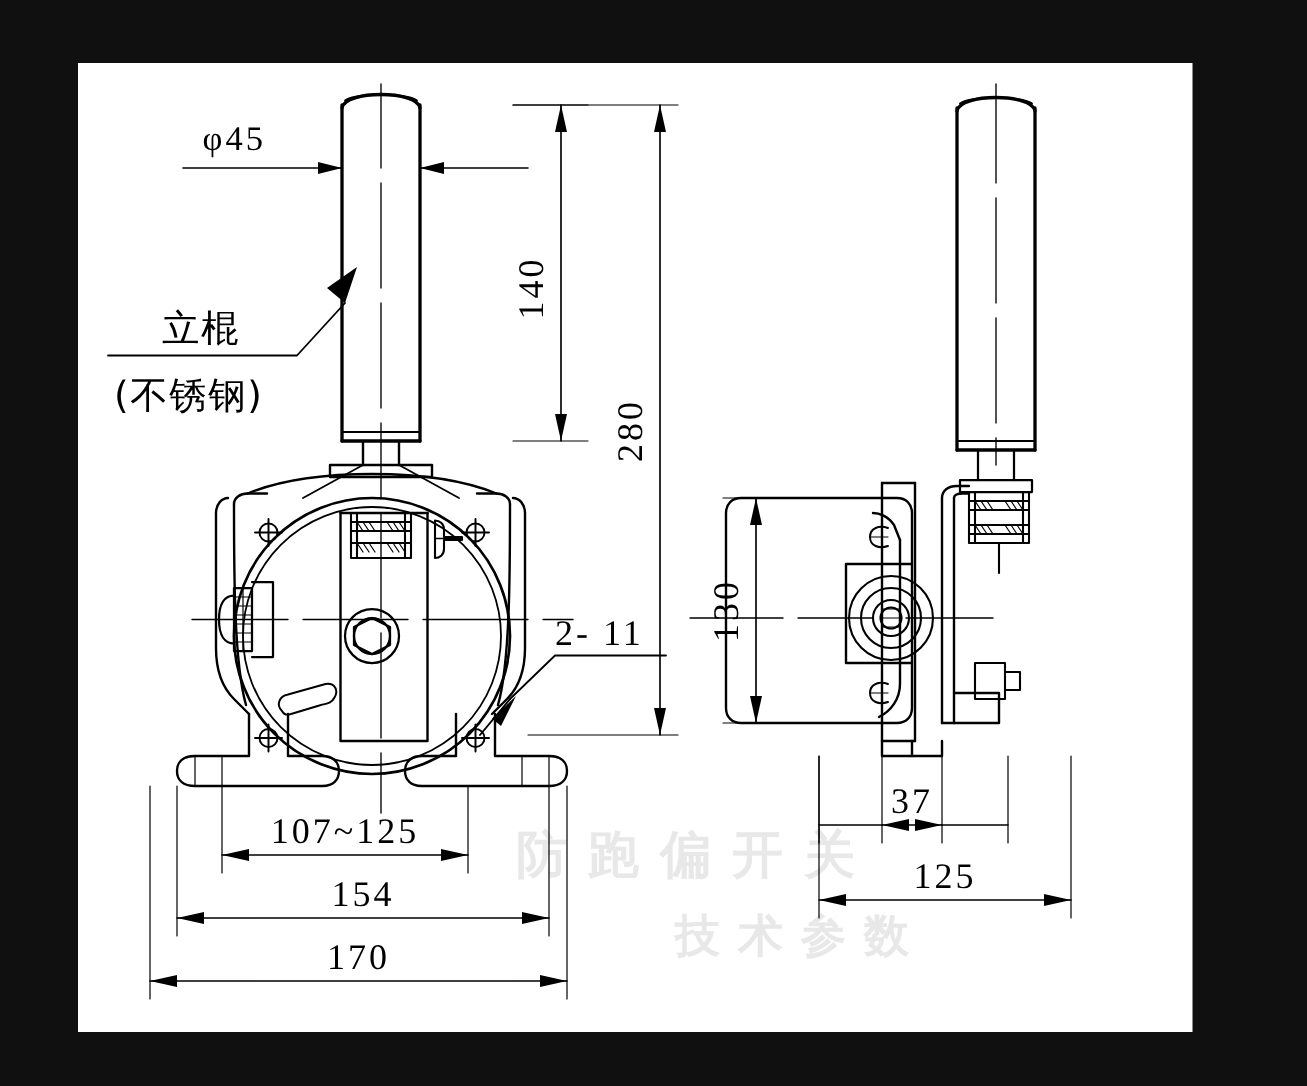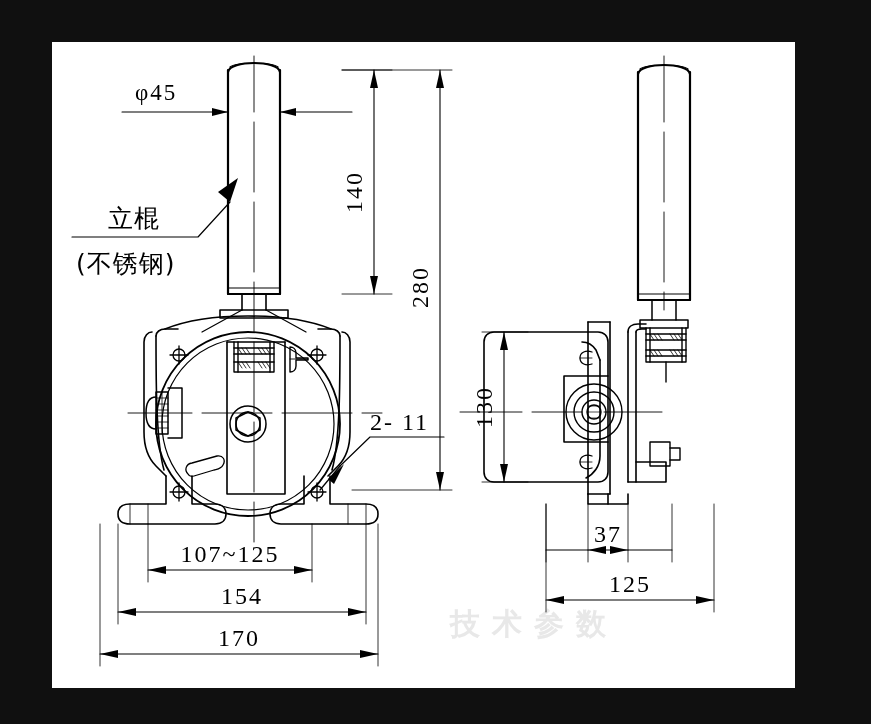--- a/index.html
+++ b/index.html
@@ -29,20 +29,21 @@
   }
   #wm1{left:292px;top:505px;font-size:34px;letter-spacing:14px;}
   #wm2{left:398px;top:562px;font-size:30px;letter-spacing:12px;font-family:Liberation Mono, monospace;}
 </style>
 </head>
 <body>
 
 <div id="root">
   <div id="sheet">
 
+    <div class="wm" id="wm1">防跑偏开关</div>
     <div class="wm" id="wm2">技术参数</div>
 
     <div id="svgwrap">
     <svg width="743" height="646" viewBox="0 0 743 646" xmlns="http://www.w3.org/2000/svg">
       <g fill="none" stroke="#000" stroke-width="1.6" stroke-linecap="round" stroke-linejoin="round">
 
         <g>
 
           <g>
             <path d="M176,28 L176,252 M228,28 L228,252" stroke-width="2.2"></path>

